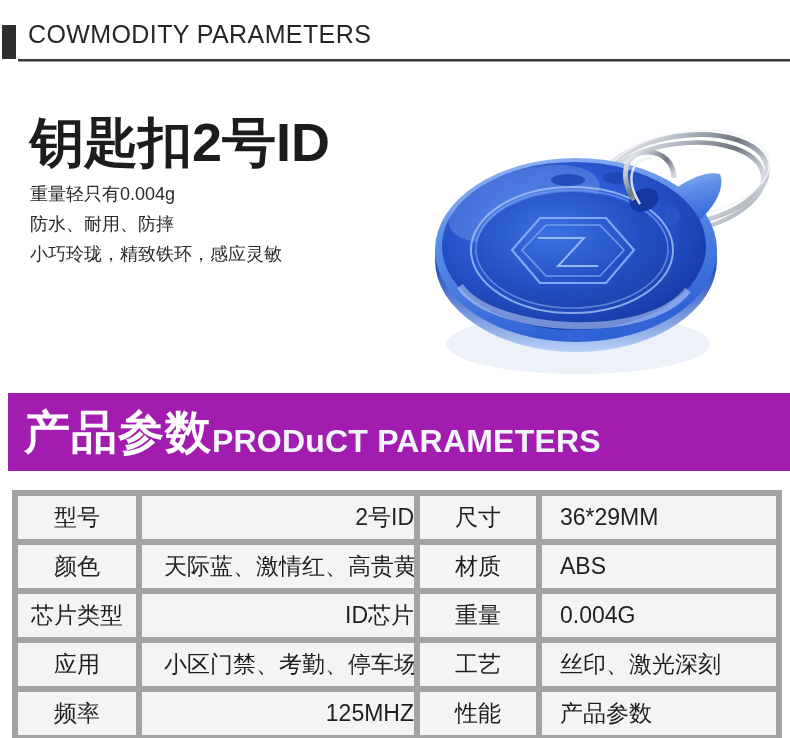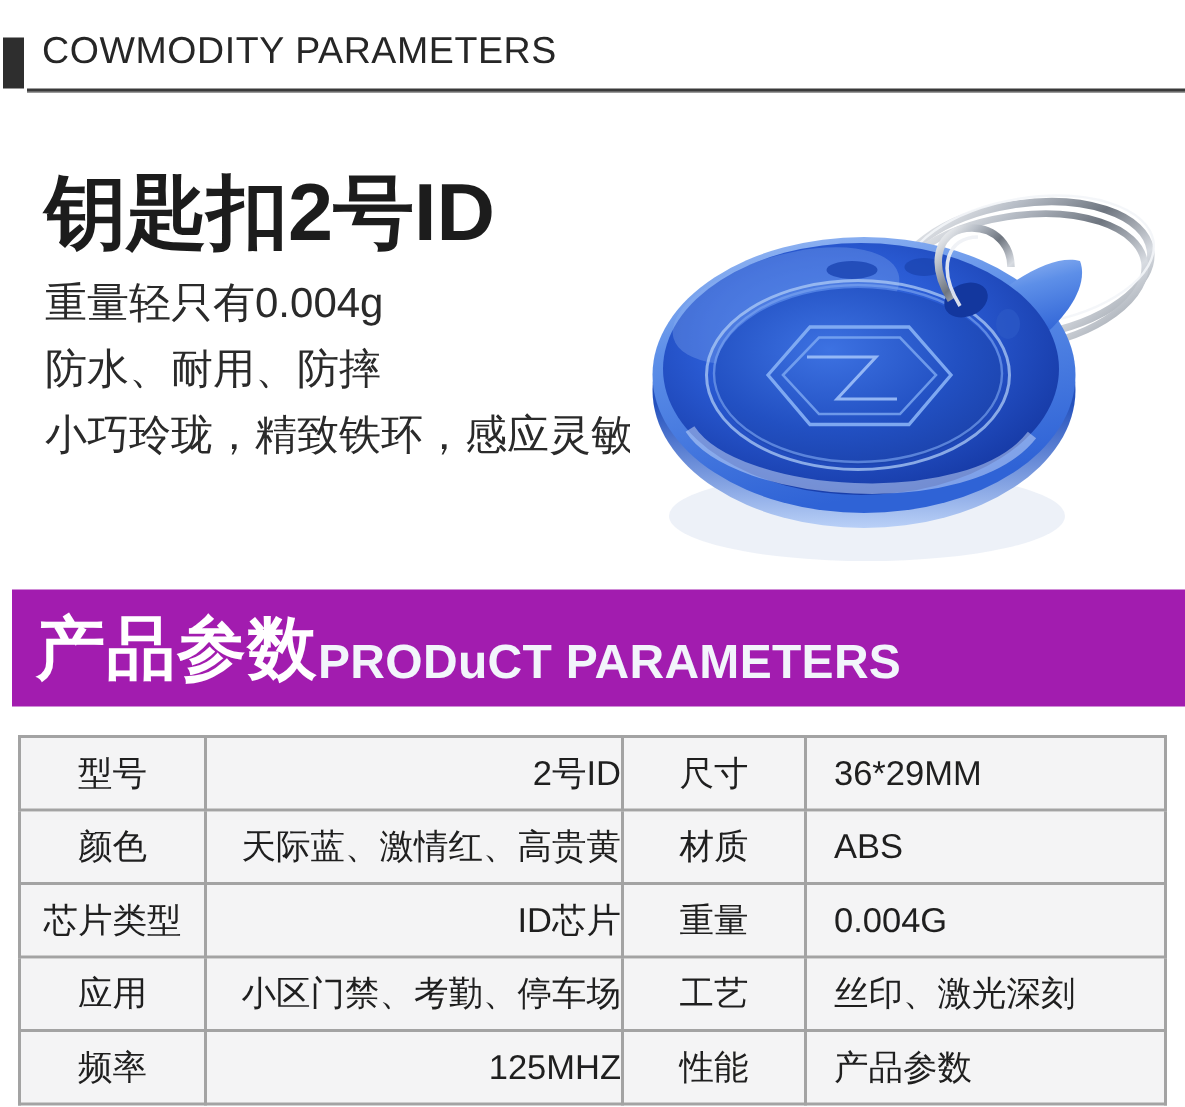--- a/index.html
+++ b/index.html
@@ -67,21 +67,21 @@
   }
   .product-title {
     font-size: 54px;
     line-height: 1.12;
     font-weight: 700;
     color: #1c1c1c;
     letter-spacing: 0px;
     white-space: nowrap;
   }
   .intro-line {
-    font-size: 28px;
+    font-size: 18px;
     line-height: 1.42;
     color: #2a2a2a;
     font-weight: 400;
     white-space: nowrap;
     margin-top: 4px;
   }
   .intro-line.l1 { margin-top: 10px; }
 
   
   .photo {
@@ -136,21 +136,21 @@
   
   .param-table {
     position: absolute;
     left: 12px;
     top: 490px;
     width: 764px;
     border-collapse: collapse;
     table-layout: fixed;
   }
   .param-table td {
-    border: 2px solid #a3a3a3;
+    border: 6px solid #a3a3a3;
     background: #f4f4f5;
     height: 49px;
     font-size: 23px;
     color: #1f1f1f;
     padding: 0 0 0 0;
     vertical-align: middle;
     white-space: nowrap;
     overflow: hidden;
   }
   .c-label {

